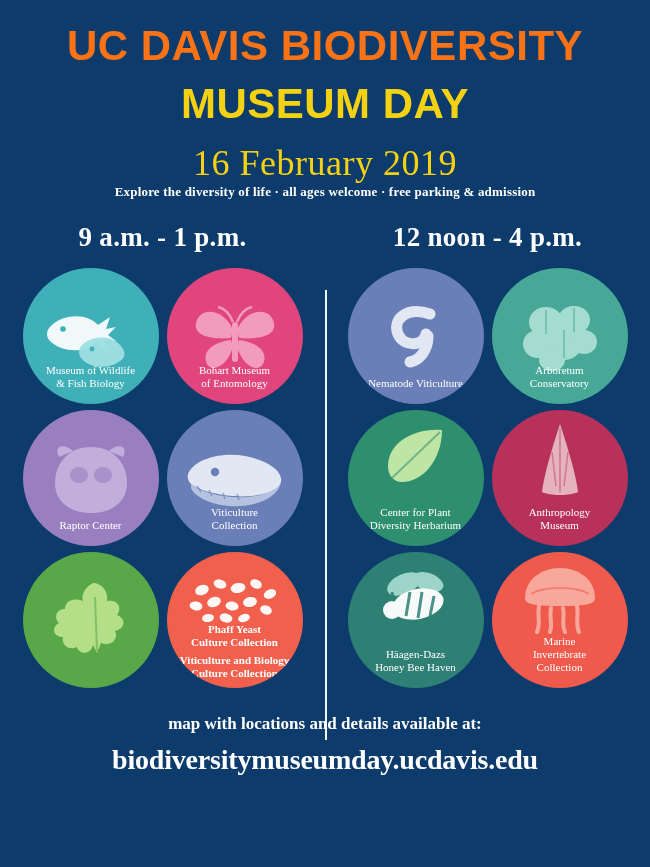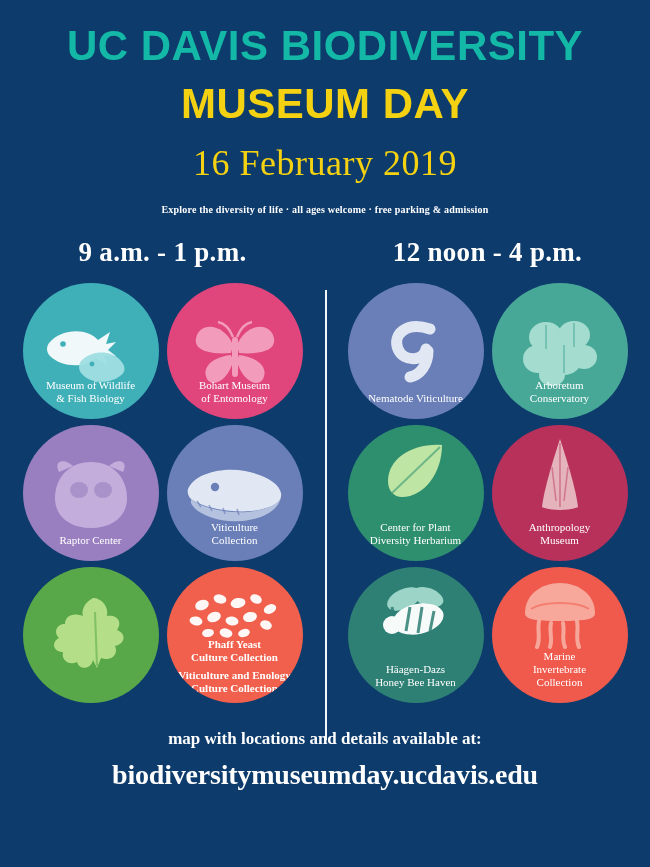--- a/index.html
+++ b/index.html
@@ -20,21 +20,21 @@
     background: #0d3b6b;
     box-sizing: border-box;
   }
 
   
   .header {
     text-align: center;
     padding-top: 24px;
   }
   .title-line1 {
-    color: #14b8a6;
+    color: #f97316;
     font-family: "Liberation Sans", sans-serif;
     font-weight: bold;
     font-size: 42px;
     letter-spacing: 0.5px;
     line-height: 1.05;
   }
   .title-line2 {
     color: #f5d211;
     font-family: "Liberation Sans", sans-serif;
     font-weight: bold;
@@ -47,22 +47,21 @@
     color: #f5d211;
     font-family: "Liberation Serif", serif;
     font-size: 36px;
     margin-top: 16px;
     letter-spacing: 0.5px;
   }
   .tagline {
     color: #ffffff;
     font-family: "Liberation Serif", serif;
     font-weight: bold;
-    font-size: 10px;
-    margin-top: 20px;
+    font-size: 13px;
     letter-spacing: 0.2px;
   }
 
   
   .sessions {
     display: flex;
     margin-top: 22px;
     position: relative;
   }
   .session-col {
@@ -303,21 +302,21 @@
               <ellipse cx="28" cy="42" rx="6" ry="4" transform="rotate(-8 28 42)"></ellipse>
               <ellipse cx="46" cy="42" rx="6.5" ry="4.5" transform="rotate(14 46 42)"></ellipse>
               <ellipse cx="64" cy="42" rx="6" ry="4" transform="rotate(-16 64 42)"></ellipse>
             </g>
           </svg>
         </div>
         <div class="label two-part">
           <span>Phaff Yeast</span><br>
           <span>Culture Collection</span>
           <span class="sub">
-            <span>Viticulture and Enology</span><br>
+            <span>Viticulture and Biology</span><br>
             <span>Culture Collection</span>
           </span>
         </div>
       </div>
 
     </div>
 
     <div class="grid">
 
       <div class="circle" style="background:#6a7fb8;">

